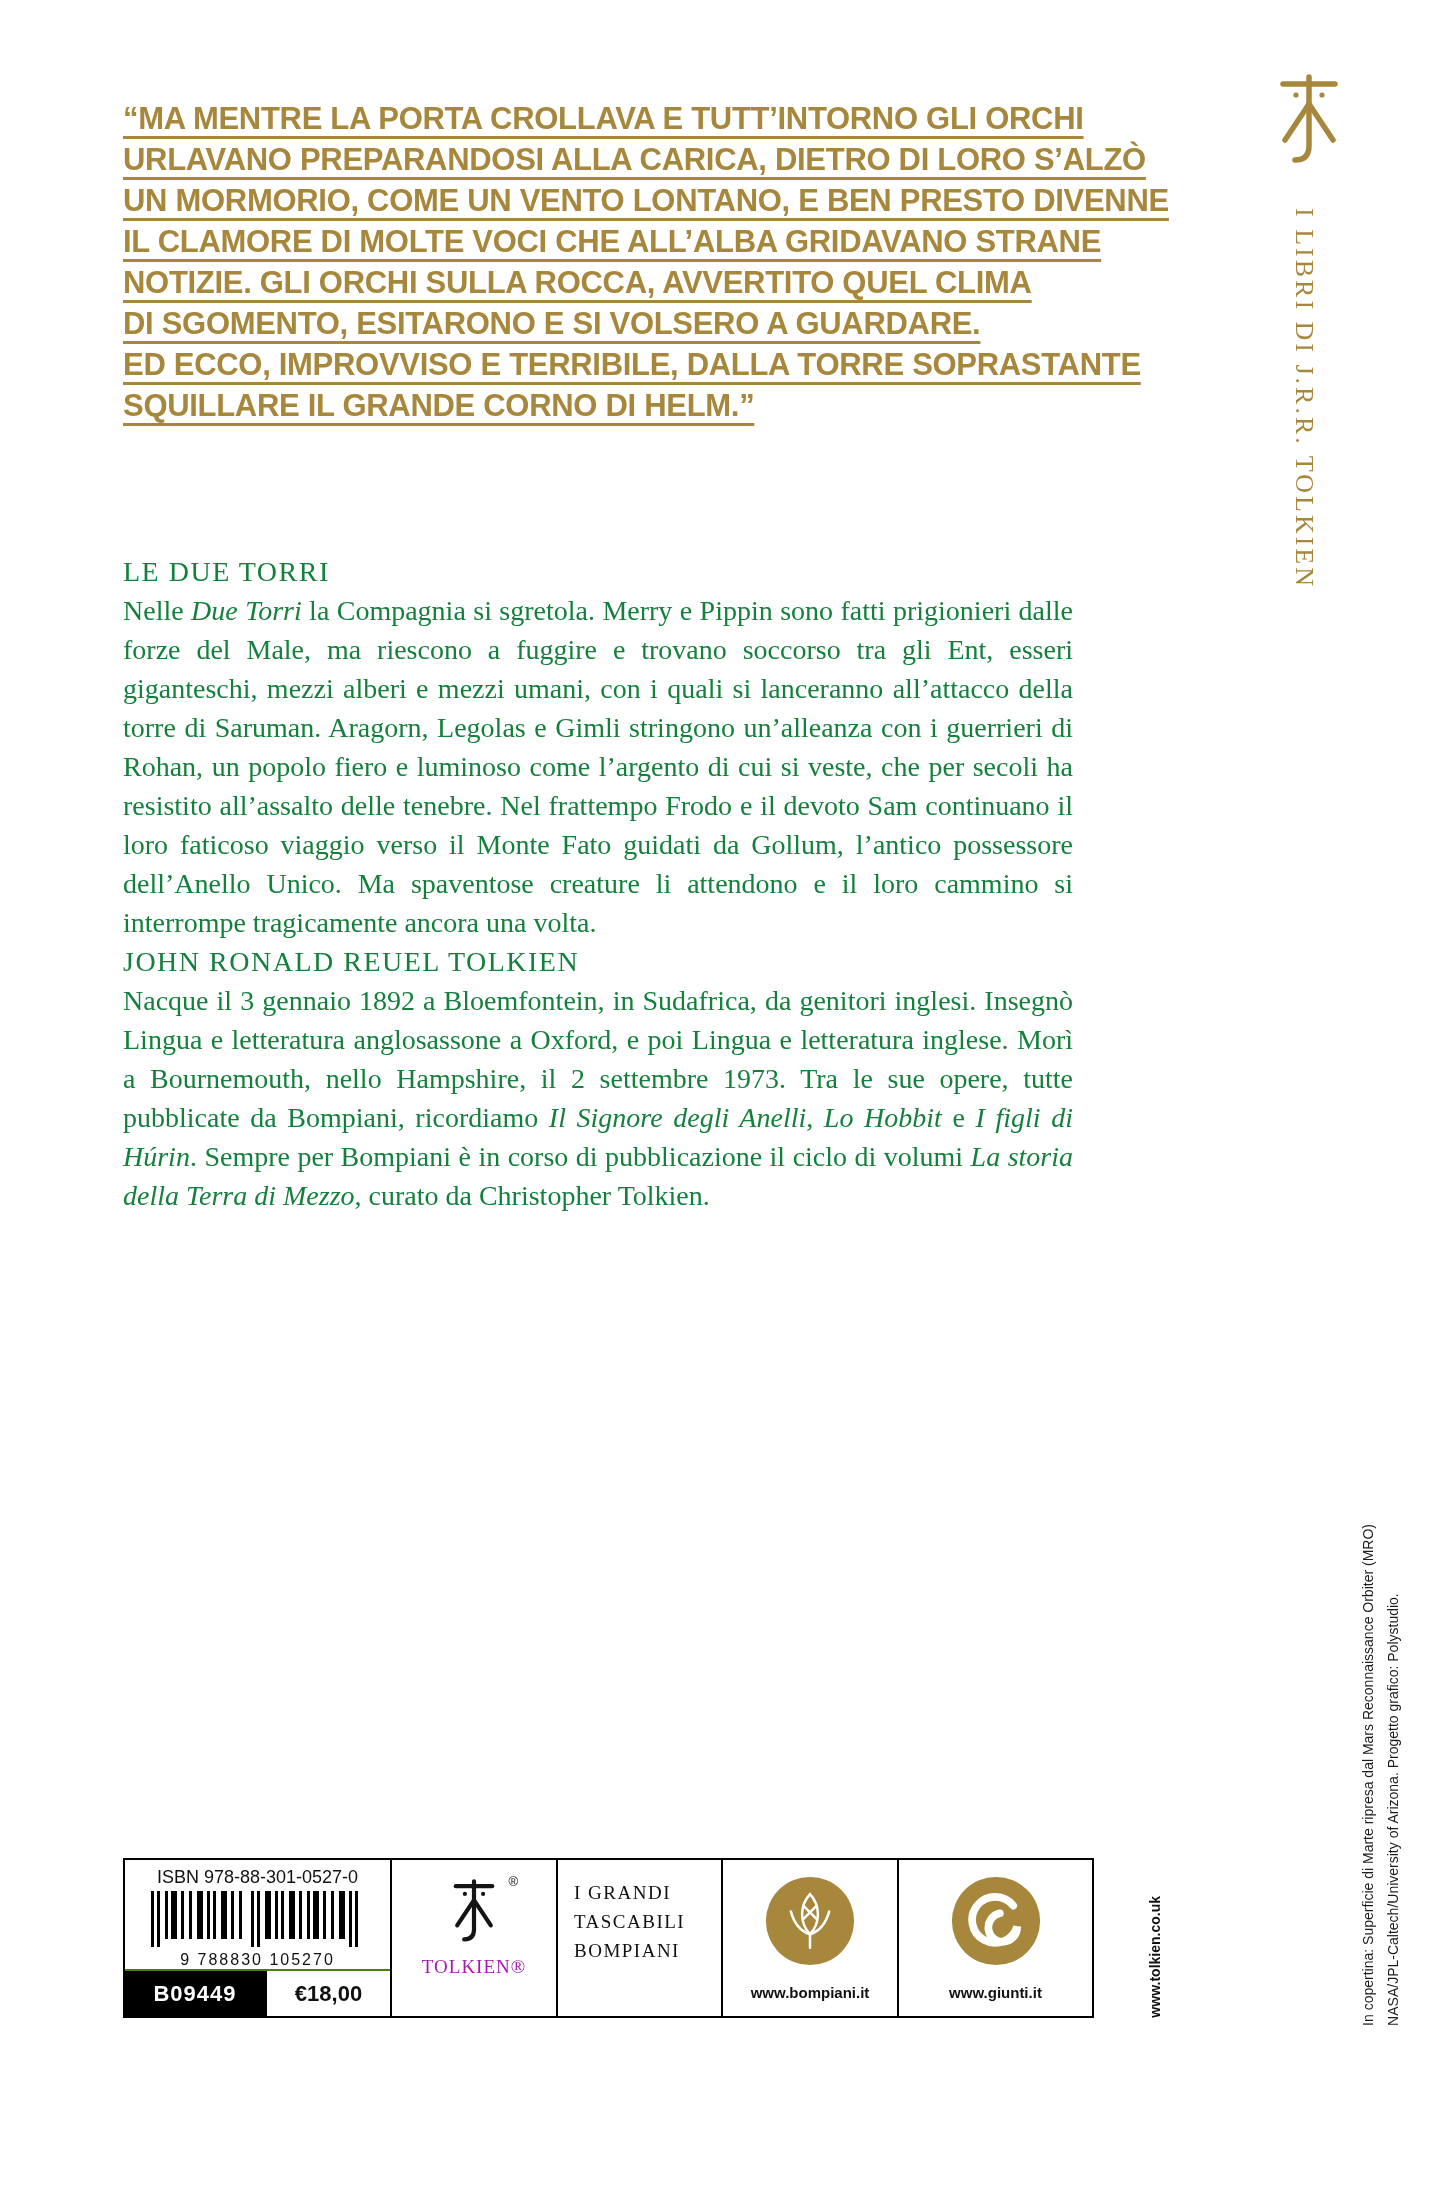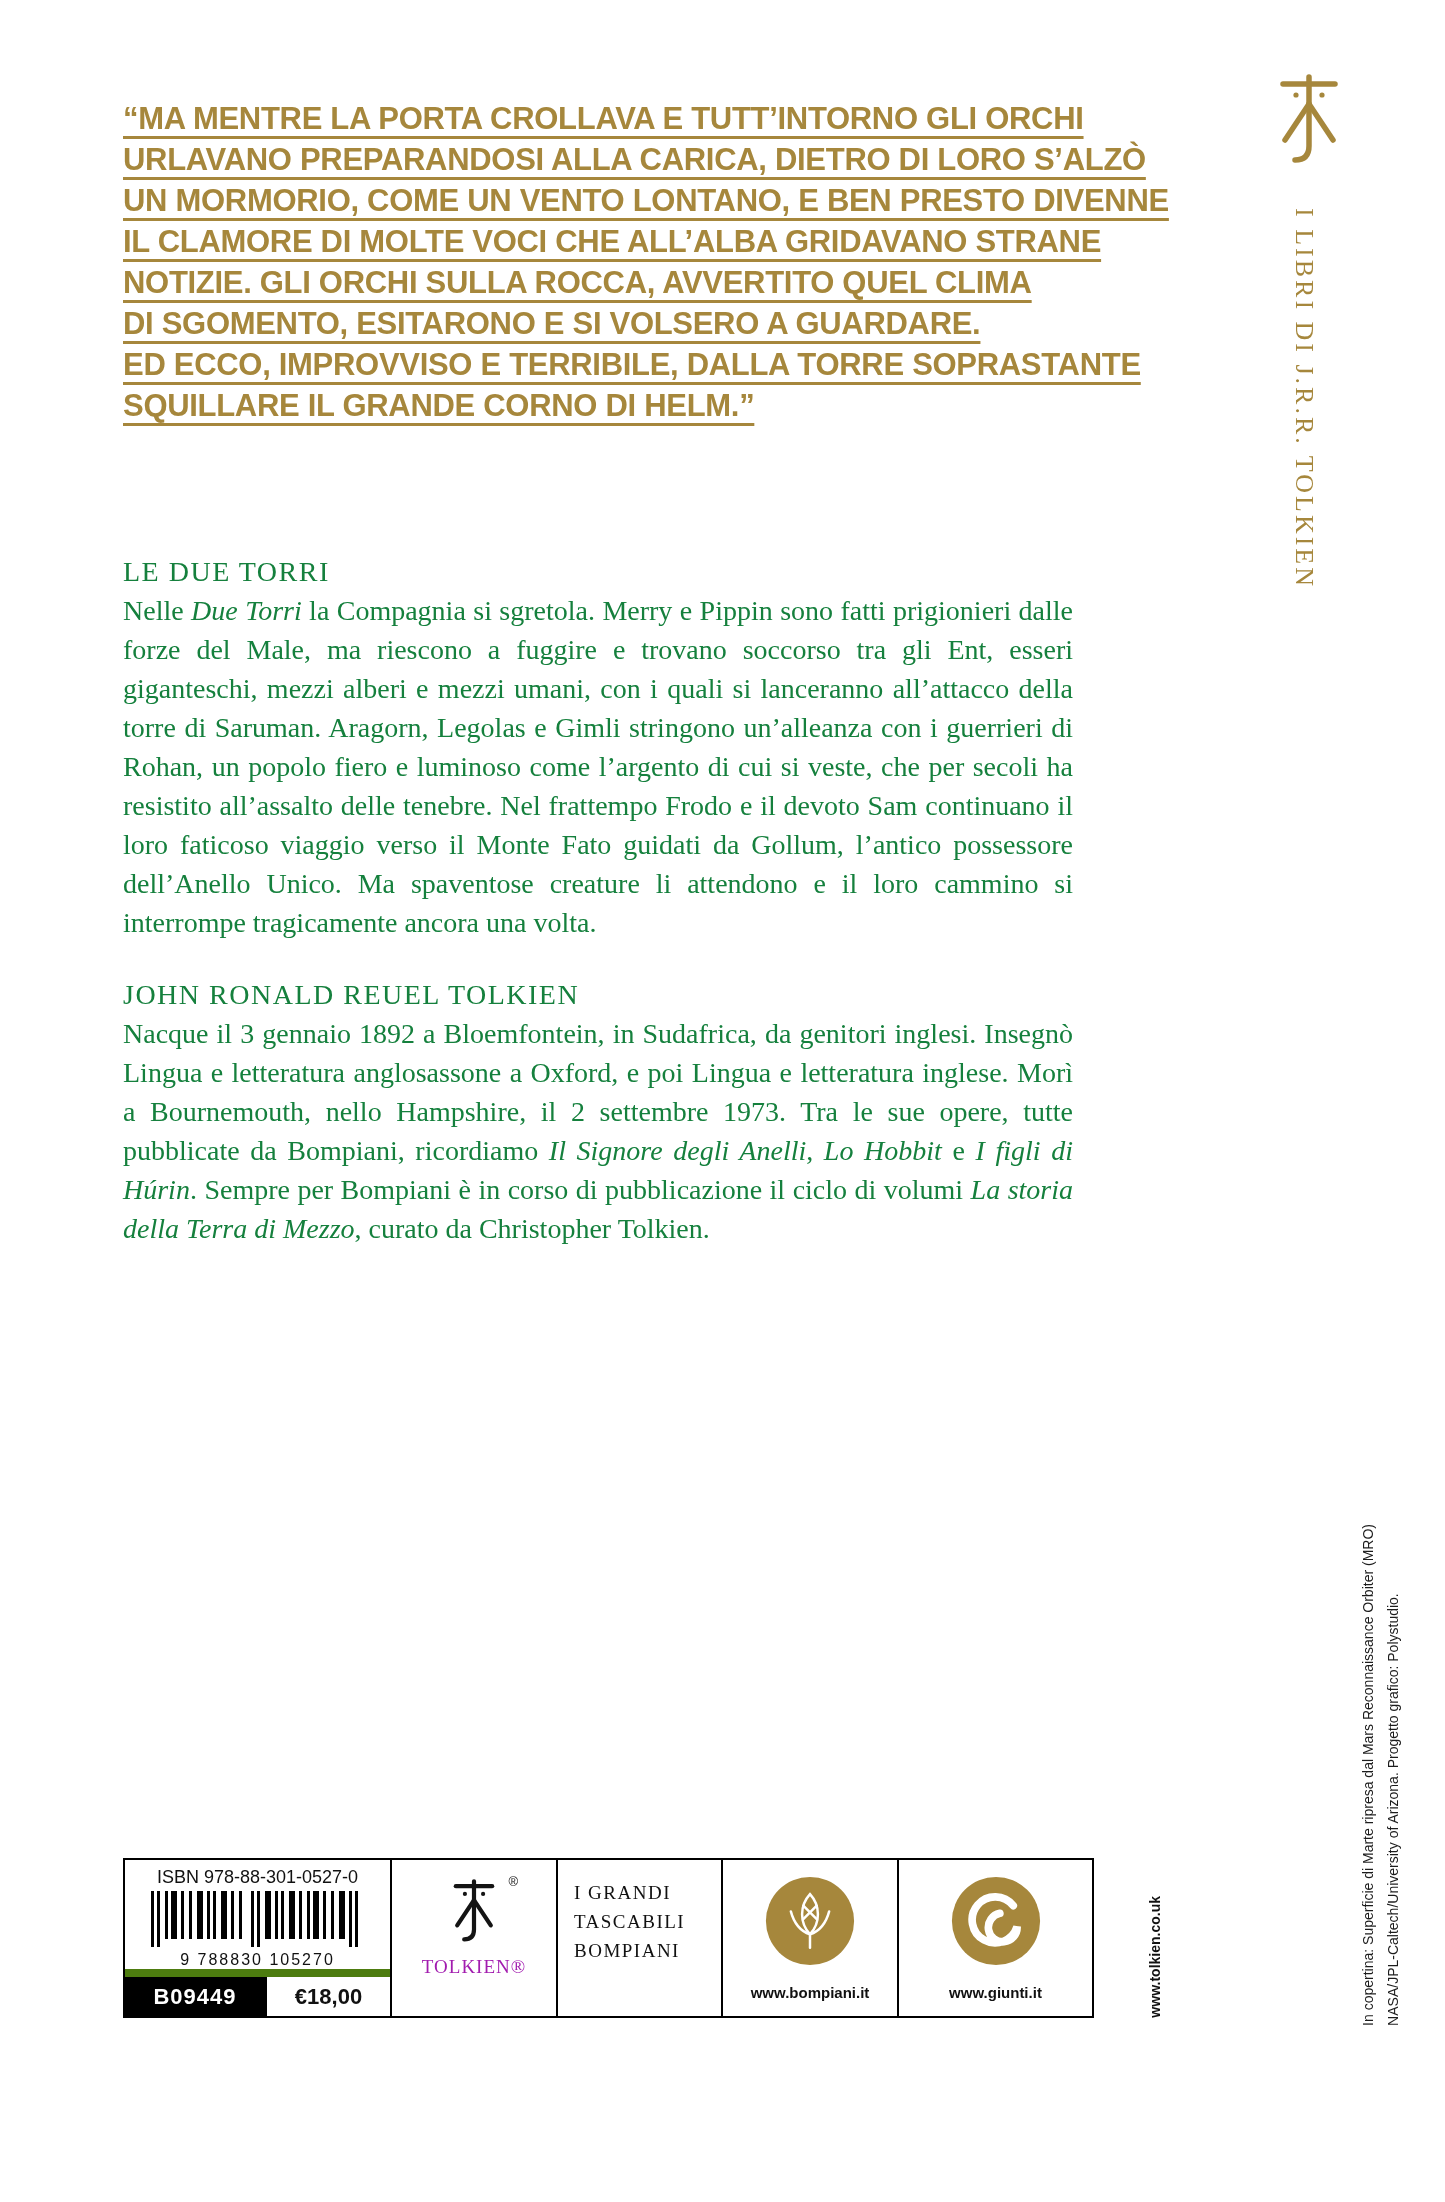--- a/index.html
+++ b/index.html
@@ -33,40 +33,40 @@
     font-size:26px;letter-spacing:3px;
     color:#a6873c;
     white-space:nowrap;
   }
   
   .main-text{
     position:absolute;left:123px;top:552px;width:950px;
     color:#15803d;
     font-size:28px;line-height:39px;
   }
-  .section + .section{margin-top:33px;}
+  .section + .section{}
   .section-heading{letter-spacing:1.5px;}
   .section-paragraph{text-align:justify;}
   
   .footer-bar{position:absolute;left:123px;top:1858px;display:flex;}
   .fbox{
     box-sizing:border-box;height:160px;
     border:2px solid #000;
     background:#fff;
   }
   .fbox + .fbox{margin-left:-2px;}
   .isbn-box{width:269px;display:flex;flex-direction:column;}
   .isbn-top{flex:1;display:flex;flex-direction:column;align-items:center;padding-top:7px;}
   .isbn-label{font-family:"Liberation Sans","DejaVu Sans",sans-serif;font-size:18px;color:#111;}
   .barcode{margin-top:3px;}
   .barcode-digits{
     font-family:"Liberation Sans","DejaVu Sans",sans-serif;
     font-size:16px;letter-spacing:2px;color:#111;margin-top:0;
   }
-  .price-row{height:46px;display:flex;border-top:8px solid #4d7c0f;}
+  .price-row{height:46px;display:flex;border-top:2px solid #4d7c0f;}
   .code-box{
     width:140px;background:#000;color:#fff;
     display:flex;align-items:center;justify-content:center;
     font-family:"Liberation Sans","DejaVu Sans",sans-serif;
     font-weight:bold;font-size:22px;letter-spacing:1px;
   }
   .price-box{
     flex:1;border-left:2px solid #000;
     display:flex;align-items:center;justify-content:center;
     font-family:"Liberation Sans","DejaVu Sans",sans-serif;

